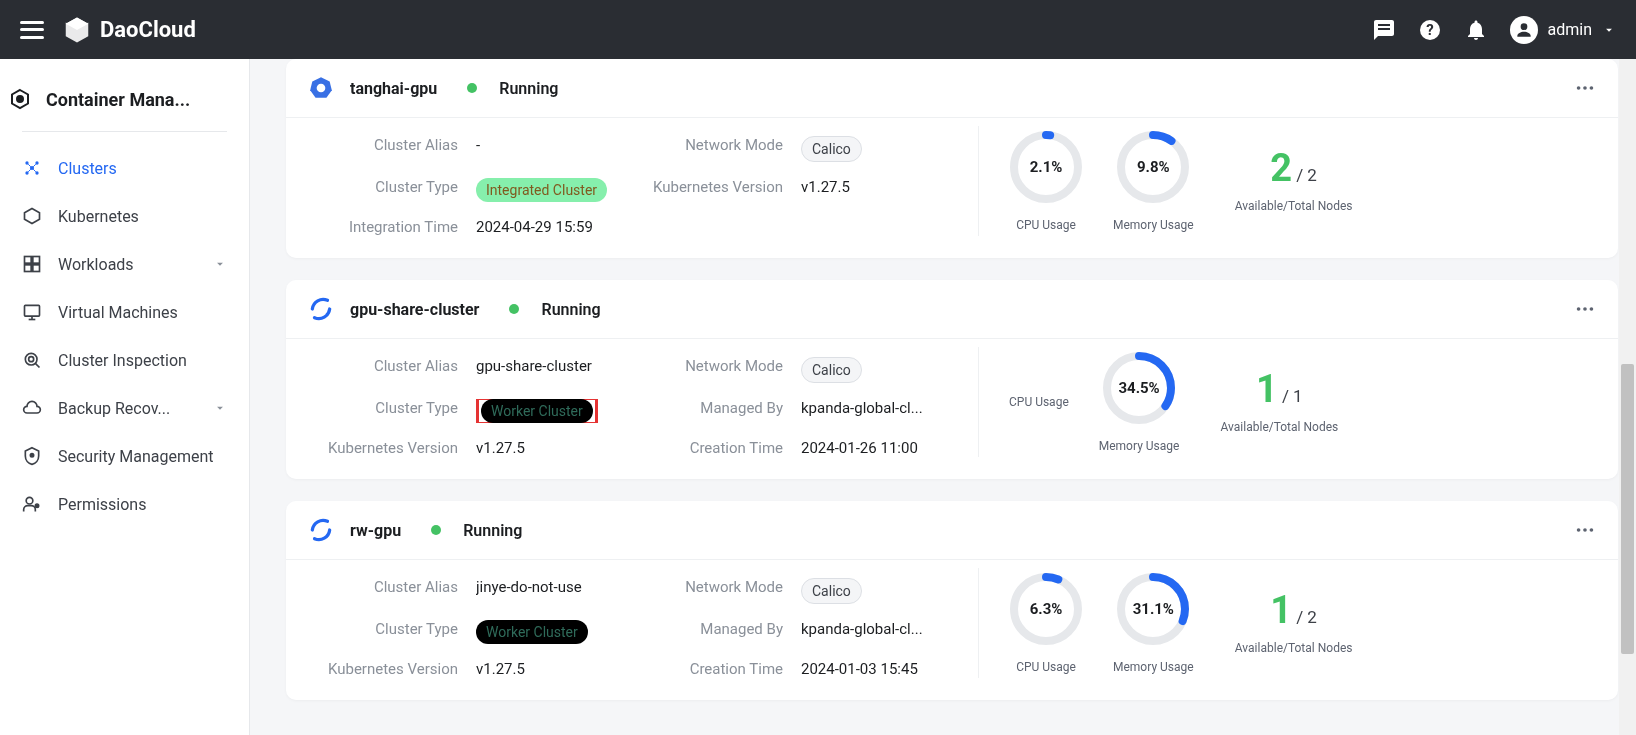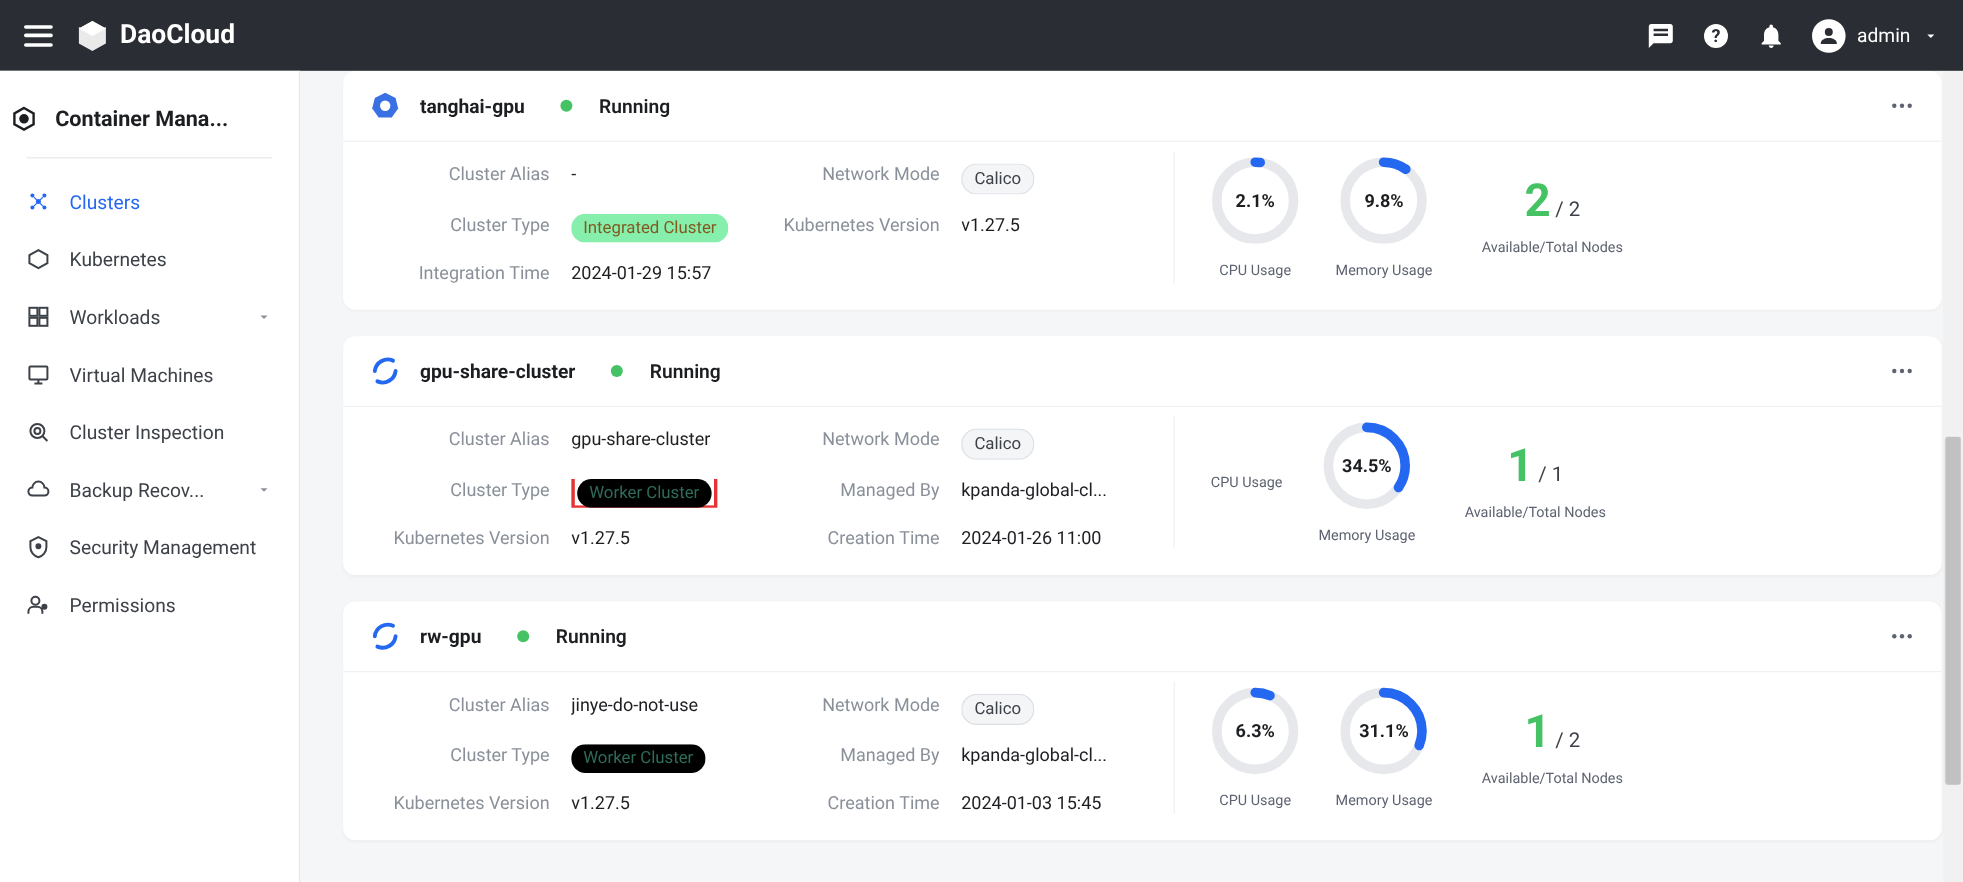--- a/index.html
+++ b/index.html
@@ -220,21 +220,21 @@
         <div class="info-cell">
                 <span class="info-label">Cluster Type</span>
                 <span class="info-value"><span class="tag tag-integrated">Integrated Cluster</span></span>
               </div>
         <div class="info-cell">
                 <span class="info-label">Kubernetes Version</span>
                 <span class="info-value">v1.27.5</span>
               </div>
         <div class="info-cell">
                 <span class="info-label">Integration Time</span>
-                <span class="info-value">2024-01-29 15:57</span>
+                <span class="info-value">2024-04-29 15:59</span>
               </div>
 
       </div>
       <div class="metrics">
         <div class="gauge-block">
           <div class="gauge">
     <svg width="74" height="74">
                     <circle cx="37" cy="37" r="32" stroke="#e6e8eb" stroke-width="8" fill="none"></circle>
     <circle cx="37" cy="37" r="32" stroke="#2468f2" stroke-width="8" fill="none" stroke-dasharray="201.06192982974676" stroke-dashoffset="196.83962930332208" stroke-linecap="round"></circle>
                   </svg>

